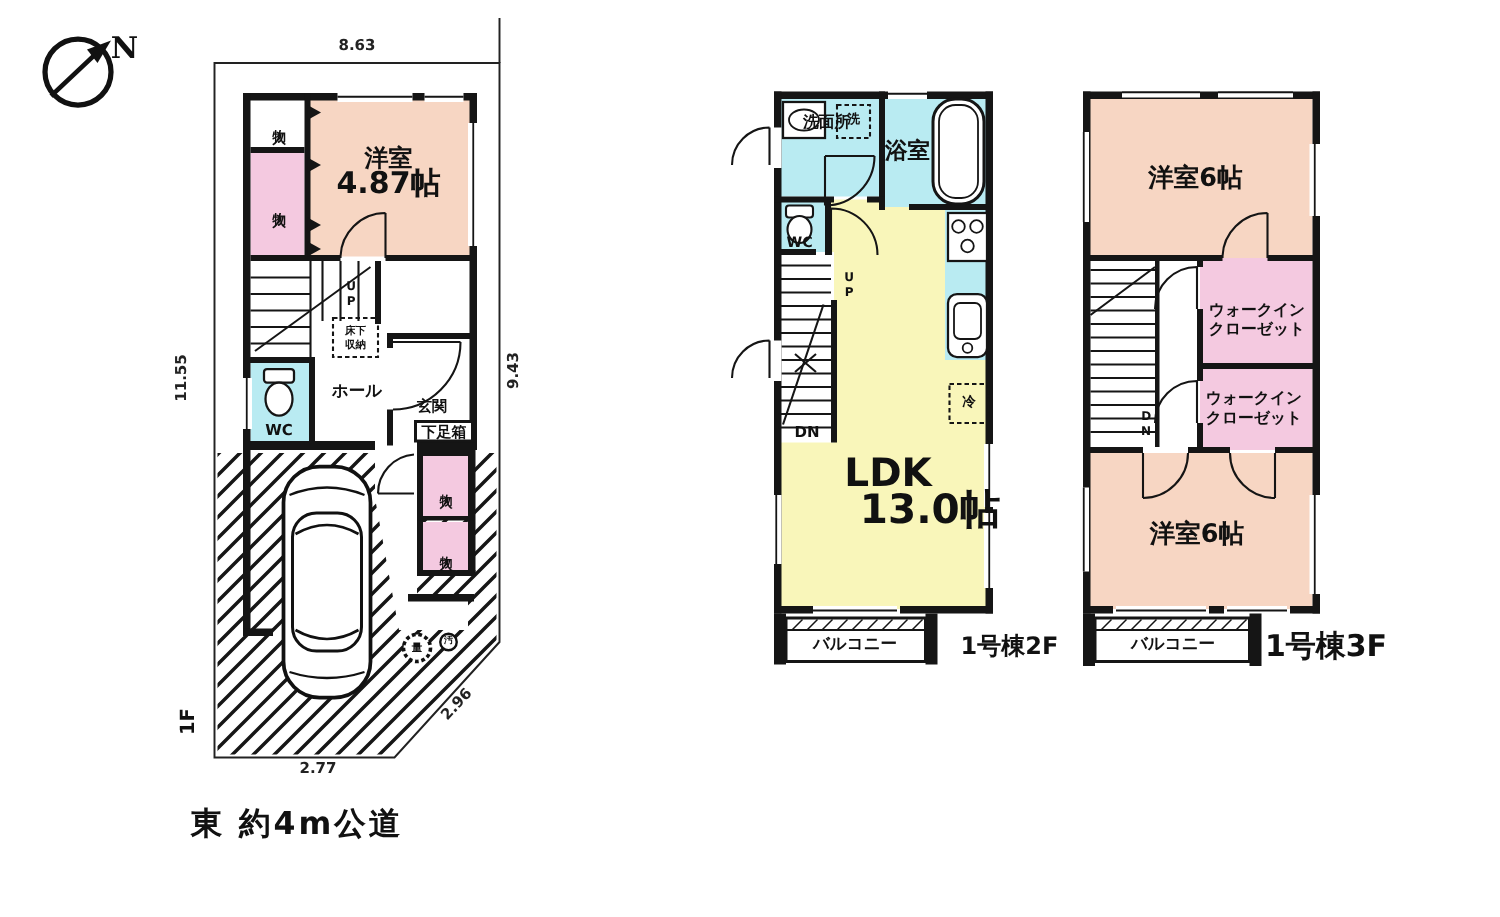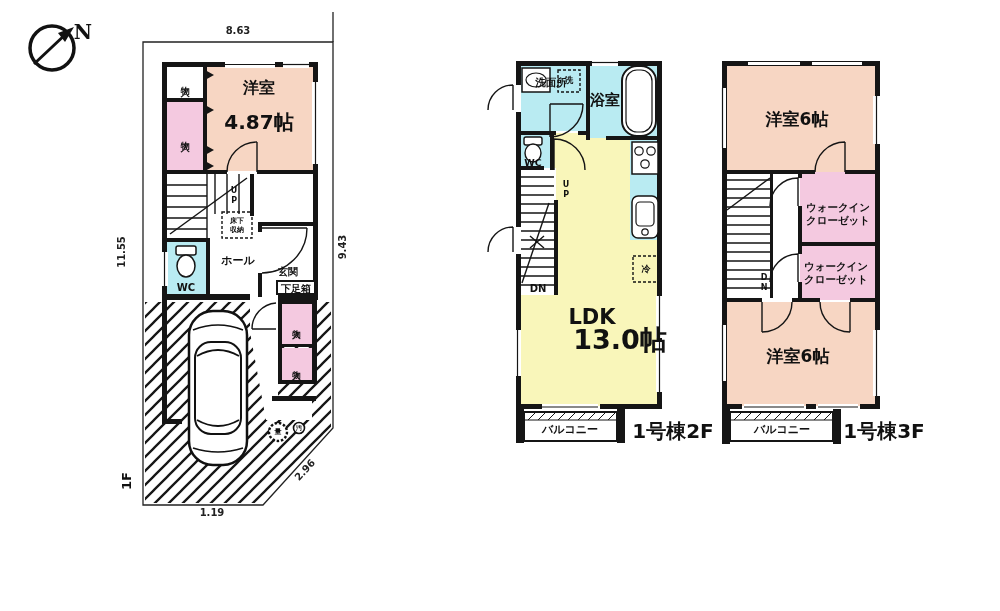--- a/index.html
+++ b/index.html
@@ -279,53 +279,54 @@
     <rect x="730" y="412" width="103" height="29" fill="#fff" stroke="#151515" stroke-width="2"></rect>
     <line x1="730" y1="420" x2="833" y2="420" stroke="#151515" stroke-width="1.2"></line>
     <path d="M734,420 l7,-7 M744,420 l7,-7 M754,420 l7,-7 M764,420 l7,-7 M774,420 l7,-7 M784,420 l7,-7 M794,420 l7,-7 M804,420 l7,-7 M814,420 l7,-7 M824,420 l7,-7" stroke="#151515" stroke-width="1" fill="none"></path>
   </g>
 </svg>
 
 <div class="lbl" style="left:83px;top:32px;font-size:20px;font-family:'DejaVu Serif',serif">N</div>
 
 <div class="lbl vtext" style="left:185px;top:80px;font-size:9px">物入</div>
 <div class="lbl vtext" style="left:185px;top:135px;font-size:9px">物入</div>
-<div class="lbl" style="left:259px;top:88px;font-size:16px">洋室</div>
+<div class="lbl" style="left:259px;top:106px;font-size:16px">洋室</div>
 <div class="lbl" style="left:259px;top:122px;font-size:20px">4.87帖</div>
 <div class="lbl vtext" style="left:234px;top:196px;font-size:8px">UP</div>
 <div class="lbl" style="left:237px;top:221px;font-size:7px">床下</div>
 <div class="lbl" style="left:237px;top:230px;font-size:7px">収納</div>
 <div class="lbl" style="left:238px;top:261px;font-size:11px">ホール</div>
 <div class="lbl" style="left:288px;top:272px;font-size:10px">玄関</div>
 <div class="lbl" style="left:186px;top:288px;font-size:10px">WC</div>
 <div class="lbl" style="left:296px;top:289px;font-size:10px">下足箱</div>
 <div class="lbl vtext" style="left:296px;top:323px;font-size:8.5px">物入</div>
 <div class="lbl vtext" style="left:296px;top:364px;font-size:8.5px">物入</div>
 <div class="lbl" style="left:278px;top:432px;font-size:7px">量</div>
 <div class="lbl" style="left:299px;top:428px;font-size:6px">汚</div>
 
 <div class="lbl dim" style="left:238px;top:31px;font-size:10px">8.63</div>
 <div class="lbl dim" style="left:343px;top:247px;font-size:10px;transform:translate(-50%,-50%) rotate(-90deg)">9.43</div>
 <div class="lbl dim" style="left:122px;top:252px;font-size:10px;transform:translate(-50%,-50%) rotate(-90deg)">11.55</div>
-<div class="lbl dim" style="left:212px;top:513px;font-size:10px">1.19</div>
+<div class="lbl dim" style="left:212px;top:513px;font-size:10px">2.77</div>
 <div class="lbl dim" style="left:305px;top:470px;font-size:10px;transform:translate(-50%,-50%) rotate(-47deg)">2.96</div>
 <div class="lbl" style="left:127px;top:481px;font-size:13px;transform:translate(-50%,-50%) rotate(-90deg)">1F</div>
 
+<div class="lbl" style="left:198px;top:549px;font-size:21px;letter-spacing:2px">東 約4m公道</div>
 
 <div class="lbl" style="left:551px;top:82px;font-size:10.5px">洗面所</div>
 <div class="lbl" style="left:569px;top:81px;font-size:8.5px">洗</div>
 <div class="lbl" style="left:605px;top:101px;font-size:15px">浴室</div>
 <div class="lbl" style="left:533px;top:163px;font-size:9.5px">WC</div>
 <div class="lbl vtext" style="left:566px;top:190px;font-size:8px">UP</div>
 <div class="lbl" style="left:538px;top:289px;font-size:10px">DN</div>
-<div class="lbl" style="left:592px;top:317px;font-size:21px">LDK</div>
+<div class="lbl" style="left:592px;top:317px;font-size:26px">LDK</div>
 <div class="lbl" style="left:620px;top:340px;font-size:27px">13.0帖</div>
 <div class="lbl" style="left:646px;top:269px;font-size:9px">冷</div>
 <div class="lbl" style="left:570px;top:430px;font-size:11px">バルコニー</div>
-<div class="lbl" style="left:673px;top:431px;font-size:20px">1号棟2F</div>
+<div class="lbl" style="left:673px;top:431px;font-size:16px">1号棟2F</div>
 
 <div class="lbl" style="left:797px;top:120px;font-size:17px">洋室6帖</div>
 <div class="lbl" style="left:838px;top:207px;font-size:10.5px">ウォークイン</div>
 <div class="lbl" style="left:838px;top:220px;font-size:10.5px">クローゼット</div>
 <div class="lbl" style="left:836px;top:266px;font-size:10.5px">ウォークイン</div>
 <div class="lbl" style="left:836px;top:279px;font-size:10.5px">クローゼット</div>
 <div class="lbl vtext" style="left:764px;top:283px;font-size:8px">DN</div>
 <div class="lbl" style="left:798px;top:357px;font-size:17px">洋室6帖</div>
 <div class="lbl" style="left:782px;top:430px;font-size:11px">バルコニー</div>
 <div class="lbl" style="left:884px;top:431px;font-size:20px">1号棟3F</div>

